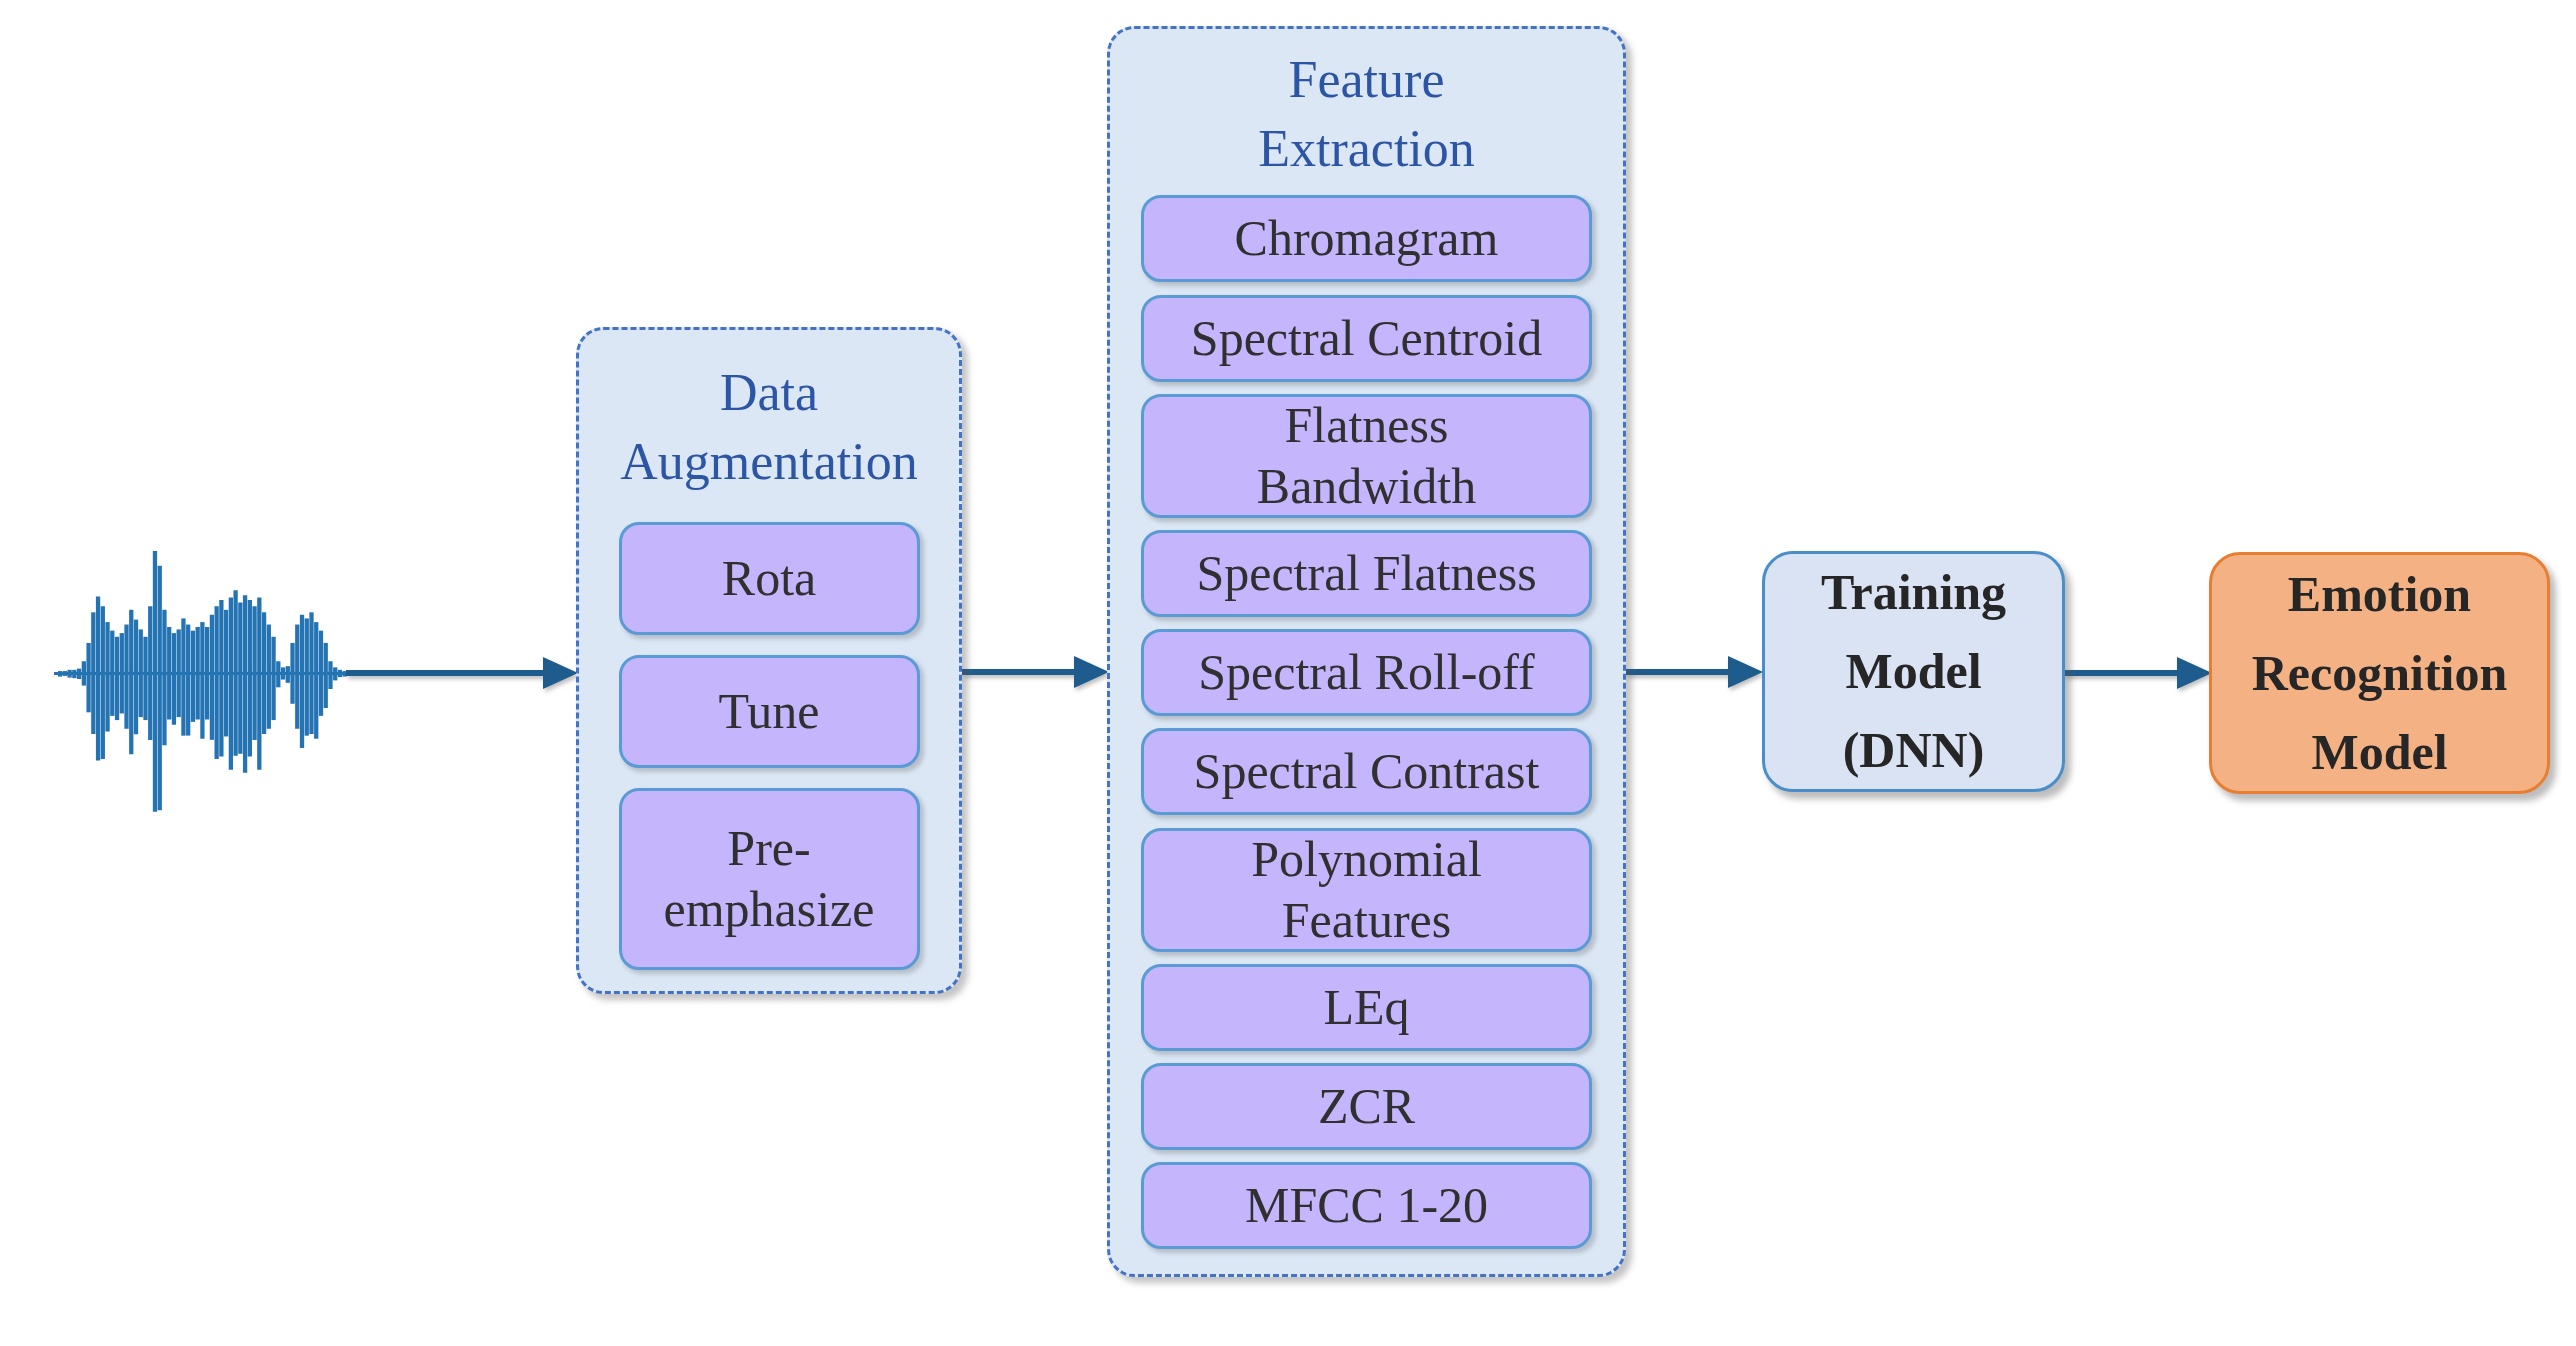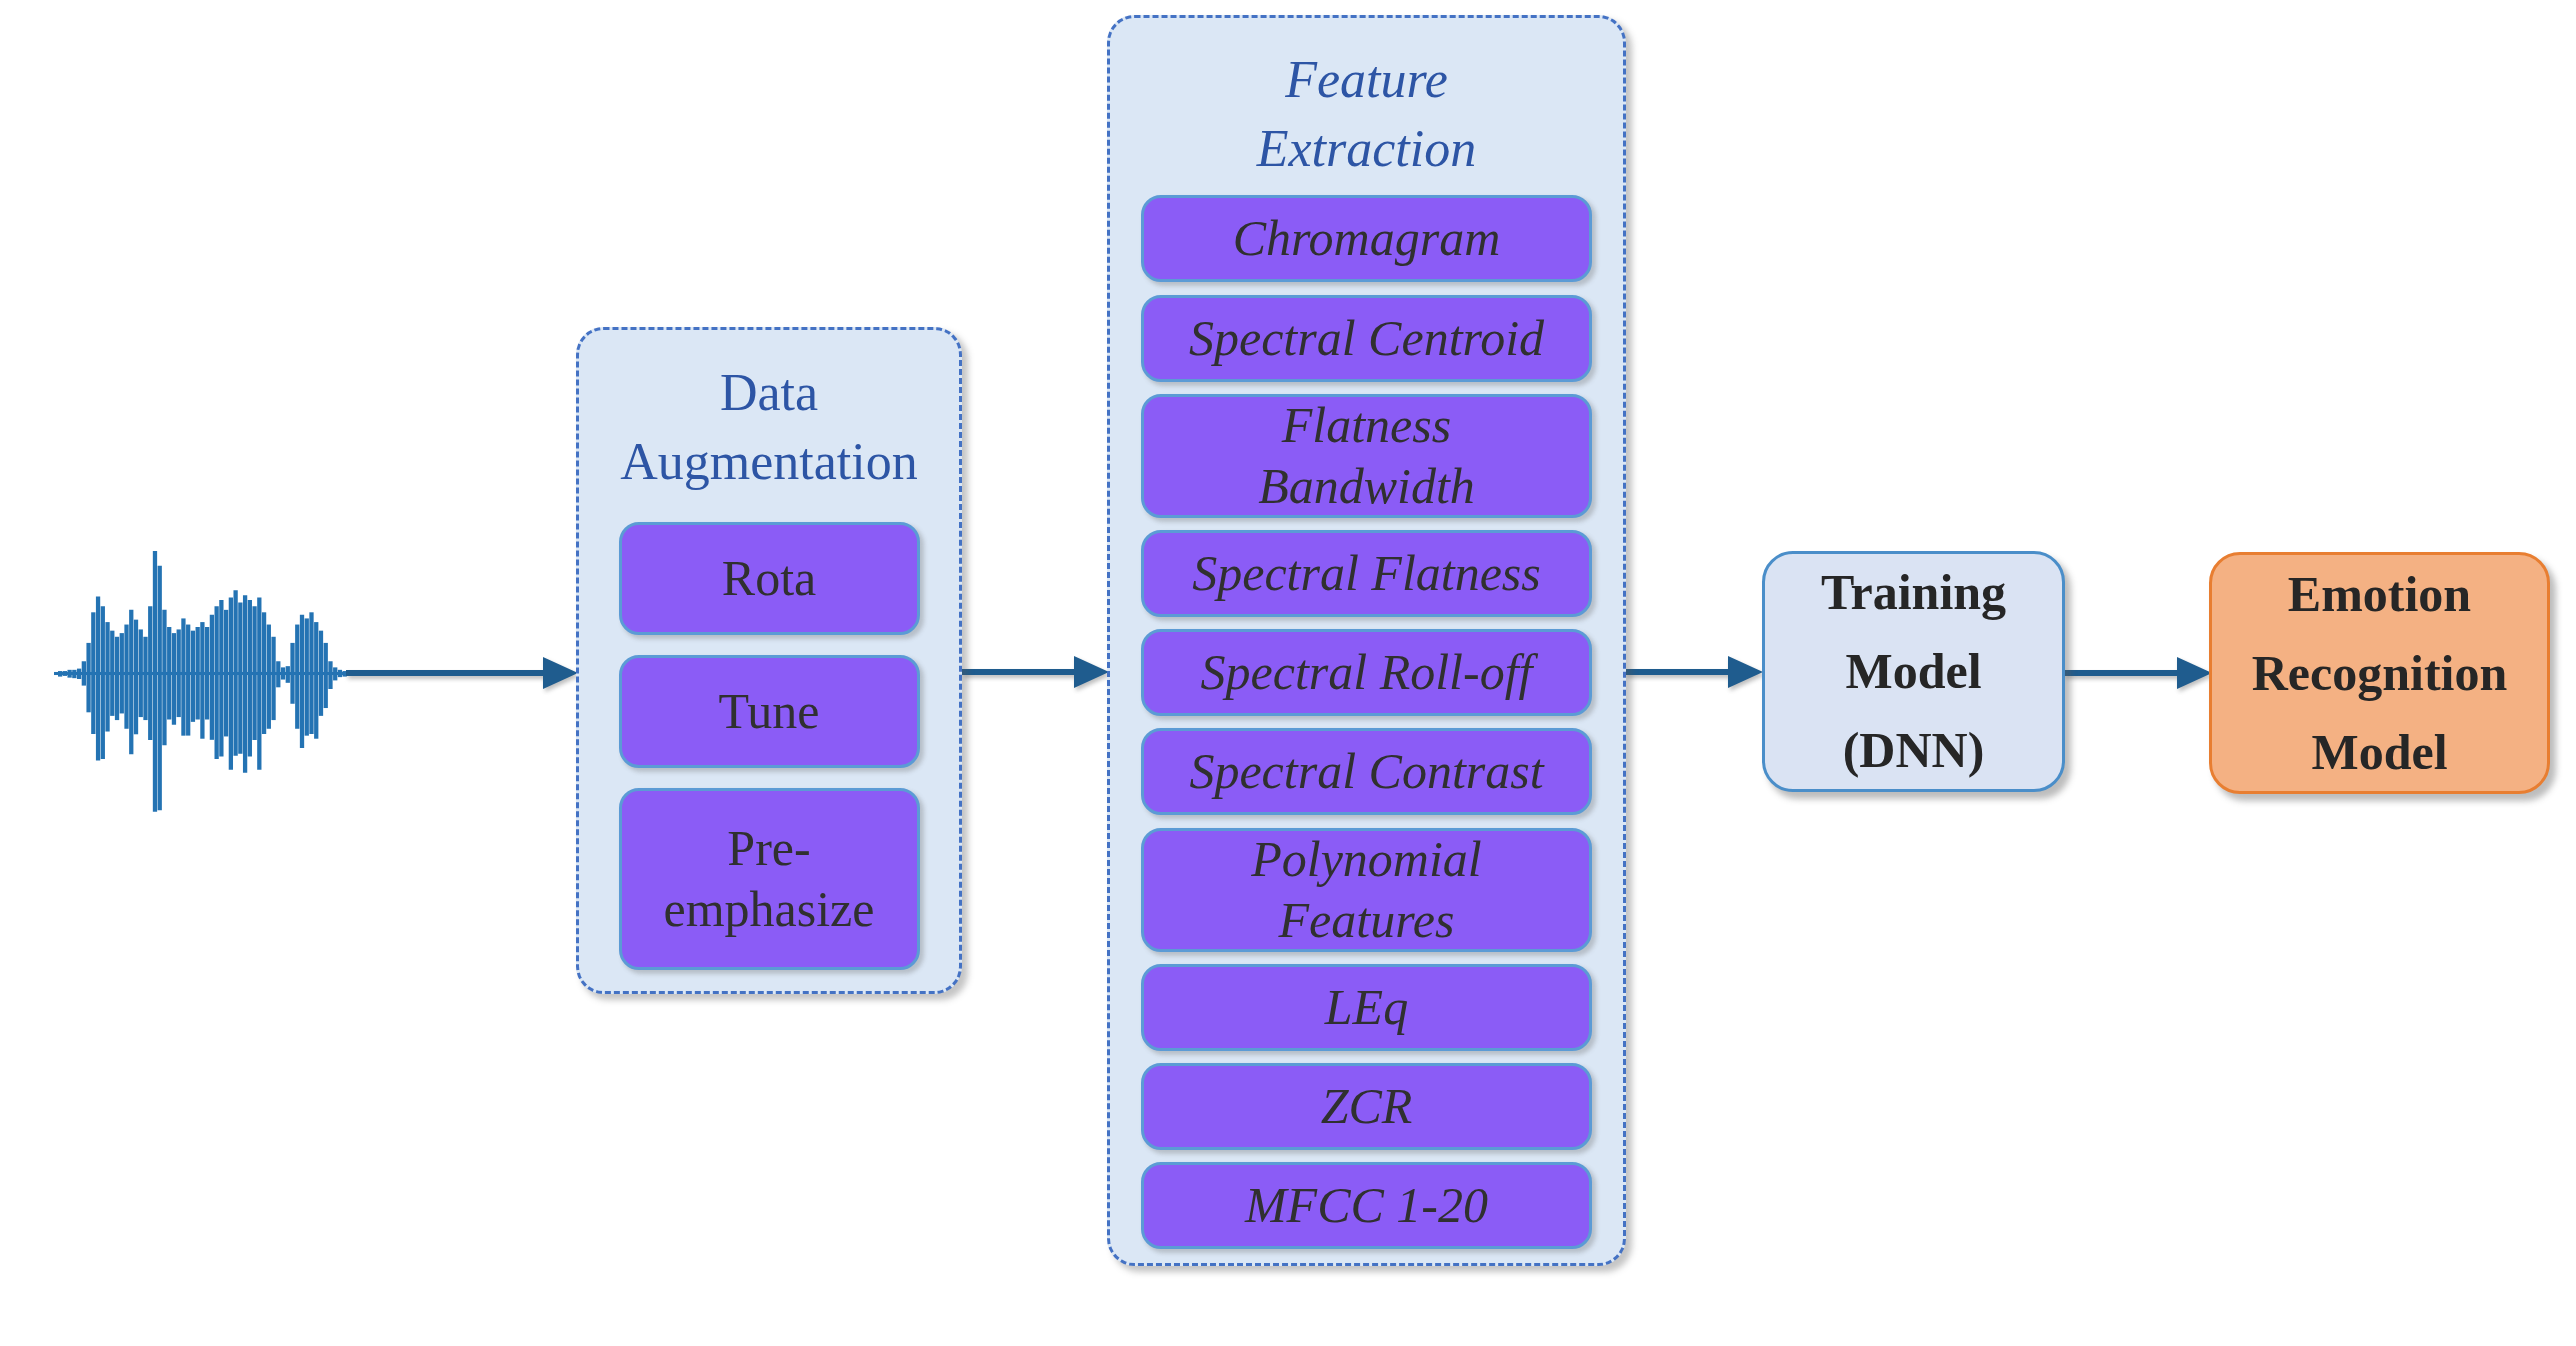--- a/index.html
+++ b/index.html
@@ -54,26 +54,26 @@
     box-shadow:5.4px 5.4px 6.9px rgba(90,90,90,0.35);
     display:flex;flex-direction:column;align-items:center;
     box-sizing:border-box;
   }
   .panel-title{
     text-align:center;color:var(--titleBlue);
     font-size:52px;line-height:1.32;
   }
   .aug-panel{left:576px;top:327px;width:386px;height:667px;padding-top:29px;}
   .aug-panel .panel-title{max-width:352px;margin-bottom:26px;}
-  .fe-panel{left:1107px;top:15px;width:519px;height:1251px;padding-top:28px;font-style:italic;}
+  .fe-panel{left:1107px;top:26px;width:519px;height:1251px;padding-top:17px;}
   .fe-panel .panel-title{max-width:321px;margin-bottom:12.2px;}
 
   
   .item-box{
-    background:#8b5cf6;border:3.1px solid var(--innerBorder);
+    background:#c4b5fd;border:3.1px solid var(--innerBorder);
     border-radius:20px;box-sizing:border-box;
     display:flex;align-items:center;justify-content:center;
     box-shadow:3.1px 3.8px 4.6px rgba(100,100,100,0.30);
     flex:0 0 auto;
   }
   .item-box .item-label{
     text-align:center;color:var(--labelDark);
     font-size:50px;line-height:1.22;white-space:nowrap;
   }
   .item-box .item-label.wrap2{white-space:normal;max-width:321px;}

